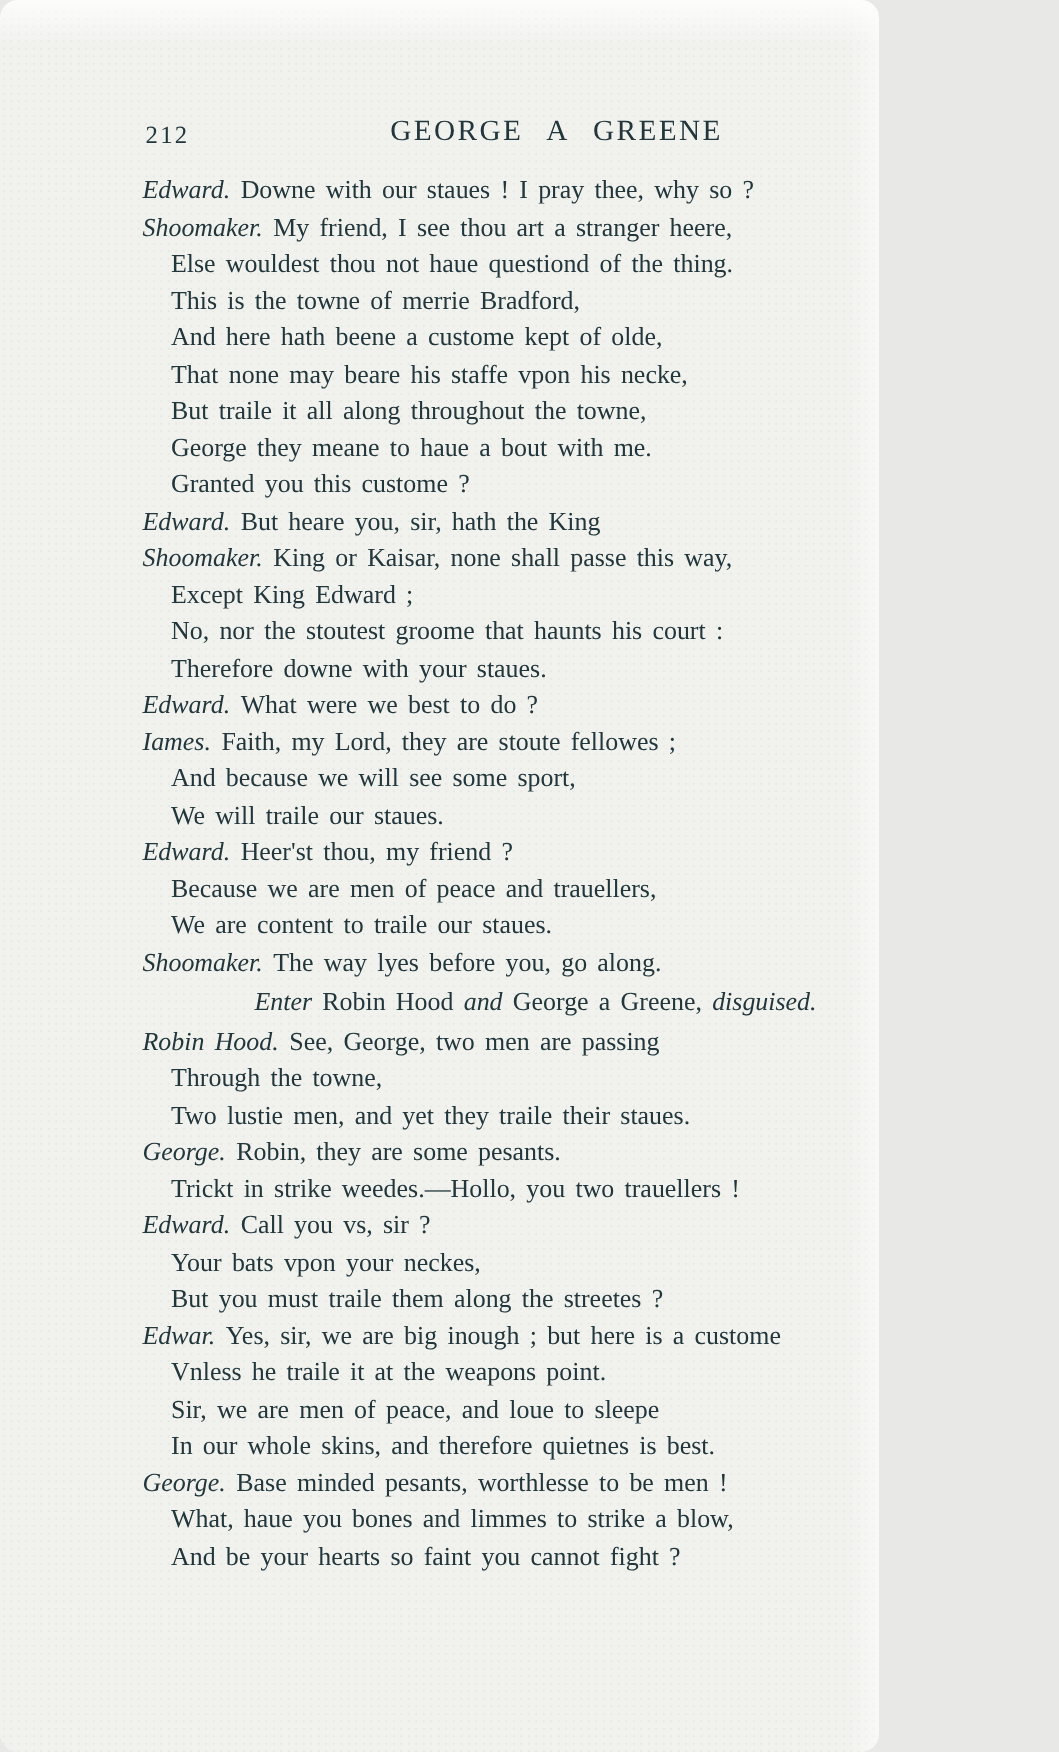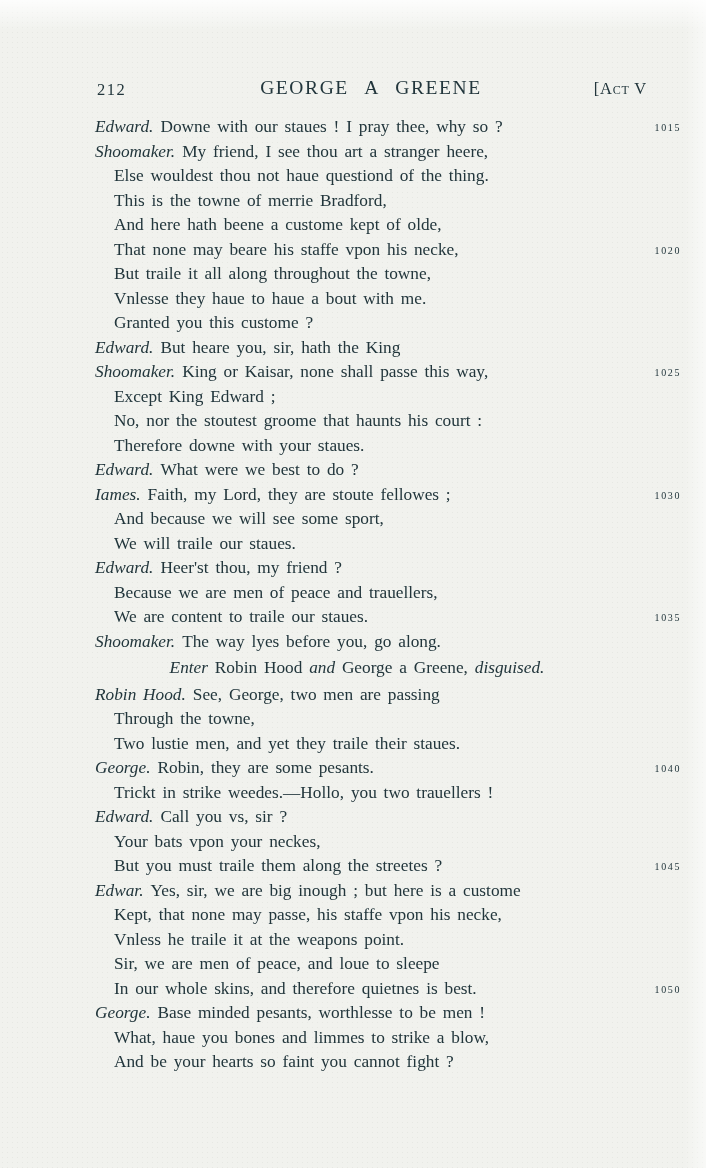--- a/index.html
+++ b/index.html
@@ -3,30 +3,31 @@
 <meta charset="utf-8">
 <style>
   html, body {
     margin: 0;
     padding: 0;
     background: #e8e8e6;
     font-family: "Liberation Serif", "DejaVu Serif", serif;
   }
   .page {
     position: relative;
-    width: 706px;
+    width: 586px;
     height: 1168px;
     background: var(--paper, #f1f2ee);
     background-image:
       linear-gradient(to bottom, rgba(255,255,255,0.85) 0px, rgba(255,255,255,0.0) 30px),
       linear-gradient(to left, rgba(255,255,255,0.55) 0px, rgba(255,255,255,0.0) 22px),
       radial-gradient(rgba(210,214,208,0.35) 0.6px, transparent 0.6px);
     background-size: 100% 100%, 100% 100%, 5px 5px;
     color: var(--ink, #22363c);
     overflow: hidden;
+    border-radius: 12px;
   }
   .header {
     position: absolute;
     top: 77px;
     left: 95px;
     width: 552px;
     height: 24px;
   }
   .pagenum {
     position: absolute;
@@ -100,21 +101,21 @@
 
   <div class="body">
 
   <div class="line line--speaker"><span class="speaker">Edward.</span><span class="text">Downe with our staues ! I pray thee, why so ?</span><span class="linenum">1015</span></div>
       <div class="line line--speaker"><span class="speaker">Shoomaker.</span><span class="text">My friend, I see thou art a stranger heere,</span></div>
       <div class="line line--cont"><span class="text">Else wouldest thou not haue questiond of the thing.</span></div>
       <div class="line line--cont"><span class="text">This is the towne of merrie Bradford,</span></div>
       <div class="line line--cont"><span class="text">And here hath beene a custome kept of olde,</span></div>
       <div class="line line--cont"><span class="text">That none may beare his staffe vpon his necke,</span><span class="linenum">1020</span></div>
       <div class="line line--cont"><span class="text">But traile it all along throughout the towne,</span></div>
-      <div class="line line--cont"><span class="text">Vnlesse they haue to haue a bout with me.</span></div>
+      <div class="line line--cont"><span class="text">George they meane to haue a bout with me.</span></div>
       <div class="line line--cont"><span class="text">Granted you this custome ?</span></div>
       <div class="line line--speaker"><span class="speaker">Edward.</span><span class="text">But heare you, sir, hath the King</span></div>
       <div class="line line--speaker"><span class="speaker">Shoomaker.</span><span class="text">King or Kaisar, none shall passe this way,</span><span class="linenum">1025</span></div>
       <div class="line line--cont"><span class="text">Except King Edward ;</span></div>
       <div class="line line--cont"><span class="text">No, nor the stoutest groome that haunts his court :</span></div>
       <div class="line line--cont"><span class="text">Therefore downe with your staues.</span></div>
       <div class="line line--speaker"><span class="speaker">Edward.</span><span class="text">What were we best to do ?</span></div>
       <div class="line line--speaker"><span class="speaker">Iames.</span><span class="text">Faith, my Lord, they are stoute fellowes ;</span><span class="linenum">1030</span></div>
       <div class="line line--cont"><span class="text">And because we will see some sport,</span></div>
       <div class="line line--cont"><span class="text">We will traile our staues.</span></div>
@@ -125,21 +126,20 @@
       <div class="line line--direction"><span class="text"><span class="it">Enter </span><span>Robin Hood </span><span class="it">and </span><span>George a Greene, </span><span class="it">disguised.</span></span></div>
       <div class="line line--speaker"><span class="speaker">Robin Hood.</span><span class="text">See, George, two men are passing</span></div>
       <div class="line line--cont"><span class="text">Through the towne,</span></div>
       <div class="line line--cont"><span class="text">Two lustie men, and yet they traile their staues.</span></div>
       <div class="line line--speaker"><span class="speaker">George.</span><span class="text">Robin, they are some pesants.</span><span class="linenum">1040</span></div>
       <div class="line line--cont"><span class="text">Trickt in strike weedes.—Hollo, you two trauellers !</span></div>
       <div class="line line--speaker"><span class="speaker">Edward.</span><span class="text">Call you vs, sir ?</span></div>
       <div class="line line--cont"><span class="text">Your bats vpon your neckes,</span></div>
       <div class="line line--cont"><span class="text">But you must traile them along the streetes ?</span><span class="linenum">1045</span></div>
       <div class="line line--speaker"><span class="speaker">Edwar.</span><span class="text">Yes, sir, we are big inough ; but here is a custome</span></div>
-      <div class="line line--cont"><span class="text">Kept, that none may passe, his staffe vpon his necke,</span></div>
       <div class="line line--cont"><span class="text">Vnless he traile it at the weapons point.</span></div>
       <div class="line line--cont"><span class="text">Sir, we are men of peace, and loue to sleepe</span></div>
       <div class="line line--cont"><span class="text">In our whole skins, and therefore quietnes is best.</span><span class="linenum">1050</span></div>
       <div class="line line--speaker"><span class="speaker">George.</span><span class="text">Base minded pesants, worthlesse to be men !</span></div>
       <div class="line line--cont"><span class="text">What, haue you bones and limmes to strike a blow,</span></div>
       <div class="line line--cont"><span class="text">And be your hearts so faint you cannot fight ?</span></div>
     </div>
 </div>
 
 </body></html>

